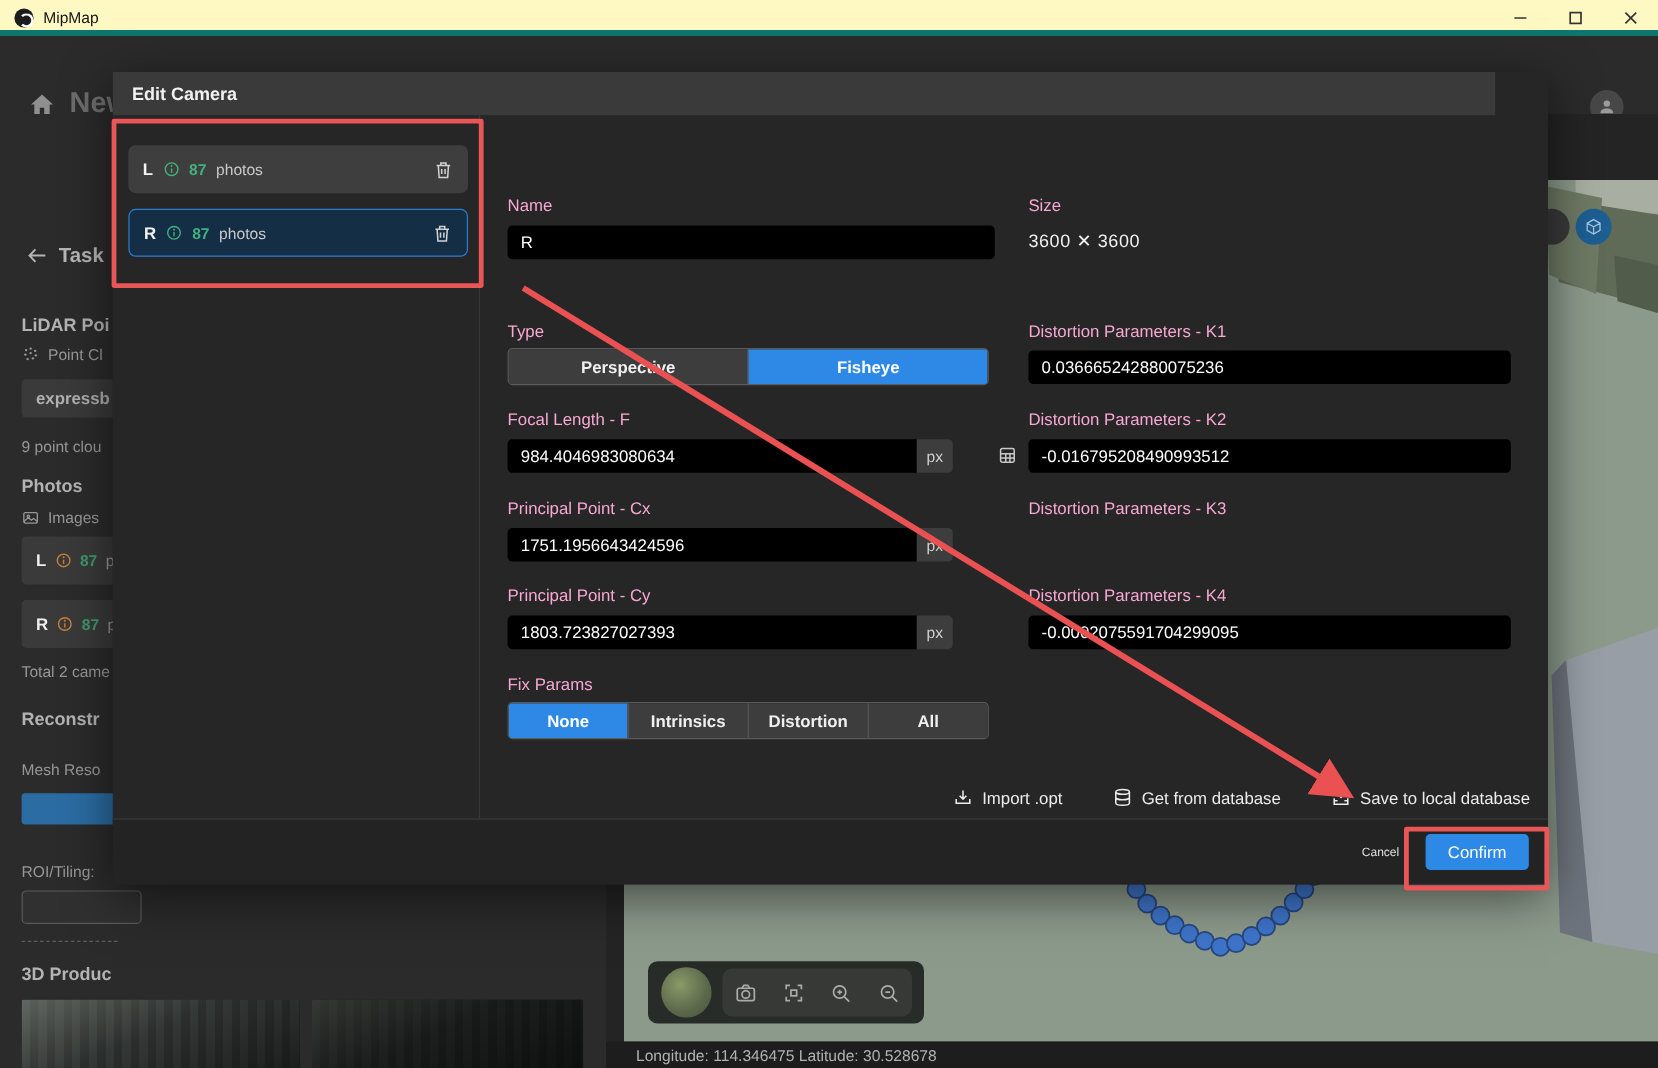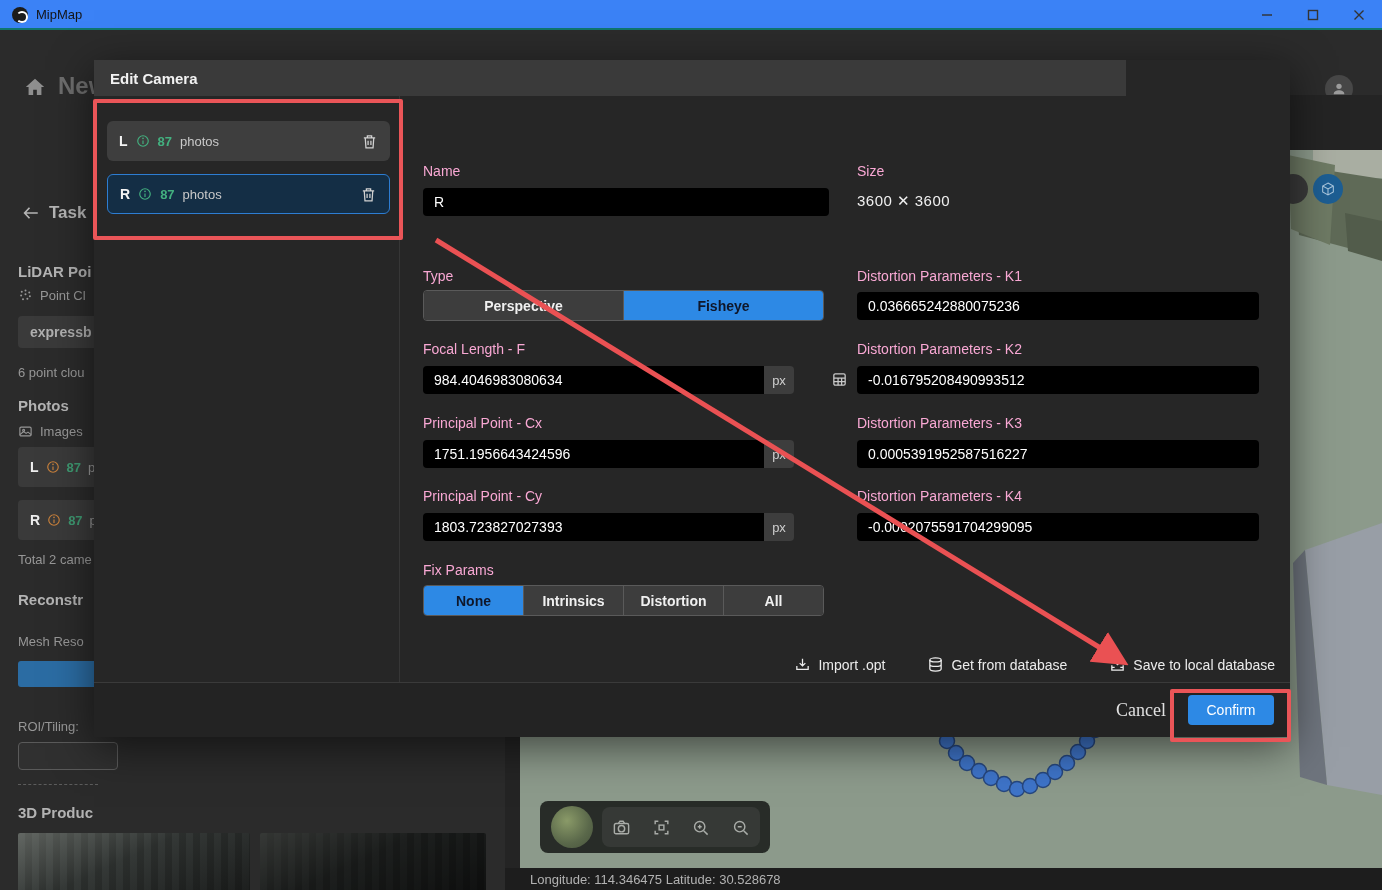--- a/index.html
+++ b/index.html
@@ -1,22 +1,22 @@
 <!DOCTYPE html>
 <html><head>
 <meta charset="utf-8">
 <style>
   * { margin:0; padding:0; box-sizing:border-box; }
   html,body { width:1382px; height:890px; overflow:hidden; background:#2b2b2b;
               font-family:"Liberation Sans","DejaVu Sans",sans-serif; }
   #screen { position:relative; width:1382px; height:890px; background:#2b2b2b; }
 
   
-  .titlebar { position:absolute; left:0; top:0; width:1382px; height:30px; background:#3b82f6;
-              border-bottom:2px solid #0f766e; z-index:5; }
+  .titlebar { position:absolute; left:0; top:0; width:1382px; height:30px; background:#fef9c3;
+              border-bottom:5px solid #0f766e; z-index:5; }
   .tb-logo { position:absolute; left:12px; top:7px; width:16px; height:16px; border-radius:50%;
              background:#1c1c1c; }
   .tb-logo::after{ content:""; position:absolute; left:4px; top:4px; width:8px; height:8px;
              border-radius:50%; border:2px solid #fff; border-left-color:transparent; }
   .tb-title { position:absolute; left:36px; top:7px; font-size:13px; color:#141414; }
   .winbtn { position:absolute; top:0; width:46px; height:30px; display:flex; align-items:center;
             justify-content:center; color:#333; }
   .winbtn svg { width:12px; height:12px; stroke:#333; stroke-width:1.4; fill:none; }
 
   
@@ -65,21 +65,21 @@
               background:rgba(66,70,66,.55); border-radius:8px; display:flex;
               align-items:center; justify-content:space-around; }
   .vp-icons .ic { width:19px; height:19px; color:#a9aca8; }
   .statusbar { position:absolute; left:0; top:773px; width:877px; height:22px; background:#1d1d1d;
                display:flex; align-items:center; }
   .statusbar span { margin-left:25px; font-size:13px; color:#b2b2b2; }
 
   
   .dialog { position:absolute; left:94px; top:60px; width:1196px; height:677px; background:#262626;
             z-index:10; box-shadow:0 10px 40px rgba(0,0,0,.55); }
-  .dlg-header { position:absolute; left:0; top:0; width:1032px; height:36px; background:#3a3a3a;
+  .dlg-header { position:absolute; left:0; top:0; width:1152px; height:36px; background:#3a3a3a;
                 display:flex; align-items:center; }
   .dlg-header span { margin-left:16px; font-size:15px; font-weight:bold; color:#f2f2f2; }
   .dlg-left { position:absolute; left:0; top:36px; width:306px; height:586px; border-right:1px solid #363636; }
   .cam-item { position:absolute; left:13px; width:283px; height:40px; border-radius:6px;
               background:#3e3e3e; display:flex; align-items:center; padding:0 12px; gap:8px; }
   .cam-item.sel { background:#142e45; border:1px solid #2d7dd2; }
   .cam-item .nm { color:#f3f3f3; font-weight:bold; font-size:14px; }
   .cam-item .cnt{ color:#43b07f; font-size:13px; font-weight:bold; }
   .cam-item .lab{ color:#c9c9c9; font-size:13px; }
   .cam-item .info-ic { color:#43b07f; }
@@ -93,29 +93,29 @@
   .unit { position:absolute; width:30px; height:28px; background:#3d3d3d; border-radius:0 4px 4px 0;
           color:#cfcfcf; font-size:13px; display:flex; align-items:center; justify-content:center; }
   .calc { position:absolute; width:17px; height:17px; color:#c9c9c9; background:none; border:none; padding:0; }
   .calc svg{ width:17px; height:17px; }
   .sizeval { position:absolute; font-size:15px; color:#f0f0f0; letter-spacing:.5px; }
   .seg { position:absolute; height:31px; display:flex; border:1px solid #5a5a5a; border-radius:4px;
          overflow:hidden; }
   .seg button { flex:1; background:#3d3d3d; border:none; border-left:1px solid #5a5a5a; color:#f0f0f0;
                 font-size:14px; font-weight:bold; font-family:inherit; }
   .seg button:first-child { border-left:none; }
-  .seg button.on { background:#2d89e5; color:#0f172a; }
+  .seg button.on { background:#2d89e5; color:#ffffff; }
   .actions { position:absolute; right:15px; top:596px; display:flex; gap:42px; align-items:center; }
   .act { display:flex; align-items:center; gap:7px; color:#ececec; font-size:14px; font-weight:500;
          background:none; border:none; font-family:inherit; }
   .act svg { width:17px; height:17px; }
   .dlg-footer { position:absolute; left:0; top:622px; width:1196px; height:55px; background:#232323;
                 border-top:1px solid #3a3a3a; display:flex; align-items:center;
                 justify-content:flex-end; gap:22px; padding-right:16px; }
-  .cancel { background:none; border:none; color:#e0e0e0; font-size:18px; font-family:Liberation Serif, serif; }
+  .cancel { background:none; border:none; color:#e0e0e0; font-size:10px; font-family:Liberation Sans, sans-serif; }
   .confirm { width:86px; height:30px; background:#2d89e5; border:none; border-radius:4px; color:#fff;
              font-size:14px; font-family:inherit; }
 
   
   .anno { position:absolute; border:4px solid #ea5558; border-radius:2px; z-index:20; }
   .anno-arrow { position:absolute; left:0; top:0; width:1382px; height:890px; z-index:20;
                 pointer-events:none; }
   svg.ic { display:block; }
 </style>
 </head>
@@ -179,21 +179,21 @@
         <circle cx="8" cy="18" r="1.6"></circle>
           <circle cx="15" cy="17" r="1.6"></circle>
         </svg>
       <span>Point Cl</span>
     </div>
 
     <div class="sb-abs chip" style="left:18px; top:221px; width:100px; height:32px;">
       <span style="font-weight:bold;font-size:14px;">expressb</span>
     </div>
 
-    <div class="sb-abs sb-sub" style="left:18px; top:270px;">6 point clou</div>
+    <div class="sb-abs sb-sub" style="left:18px; top:270px;">9 point clou</div>
 
     <div class="sb-abs sb-head" style="left:18px; top:302px;">Photos</div>
 
     <div class="sb-abs sb-sub" style="left:18px; top:329px;">
       <svg class="ic" viewBox="0 0 24 24" fill="none" stroke="currentColor" stroke-width="1.8">
         <rect x="3" y="5" width="18" height="14" rx="2"></rect>
           <circle cx="9" cy="10" r="1.6"></circle>
         <path d="M3 17 L9 12 L13 15 L16 13 L21 17"></path>
         </svg>
       <span>Images</span>
@@ -392,21 +392,20 @@
     <div class="flabel" style="left:763px; top:103px;">Size</div>
     <div class="sizeval" style="left:763px; top:132px;">3600 ✕ 3600</div>
 
     <div class="flabel" style="left:763px; top:208px;">Distortion Parameters - K1</div>
     <input class="finput" style="left: 763px; top: 232px; width: 402px;" value="0.036665242880075236">
 
     <div class="flabel" style="left:763px; top:281px;">Distortion Parameters - K2</div>
     <input class="finput" style="left: 763px; top: 306px; width: 402px;" value="-0.016795208490993512">
 
     <div class="flabel" style="left:763px; top:355px;">Distortion Parameters - K3</div>
-    <input class="finput" style="left: 763px; top: 380px; width: 402px;" value="0.0005391952587516227">
 
     <div class="flabel" style="left:763px; top:428px;">Distortion Parameters - K4</div>
     <input class="finput" style="left: 763px; top: 453px; width: 402px;" value="-0.0002075591704299095">
 
     <div class="actions">
       <button class="act">
         <svg class="ic" viewBox="0 0 24 24" fill="none" stroke="currentColor" stroke-width="1.8">
           <path d="M4 14 V19 H20 V14 M12 4 V14 M8 10 L12 14 L16 10"></path>
           </svg>
         <span>Import .opt</span>

